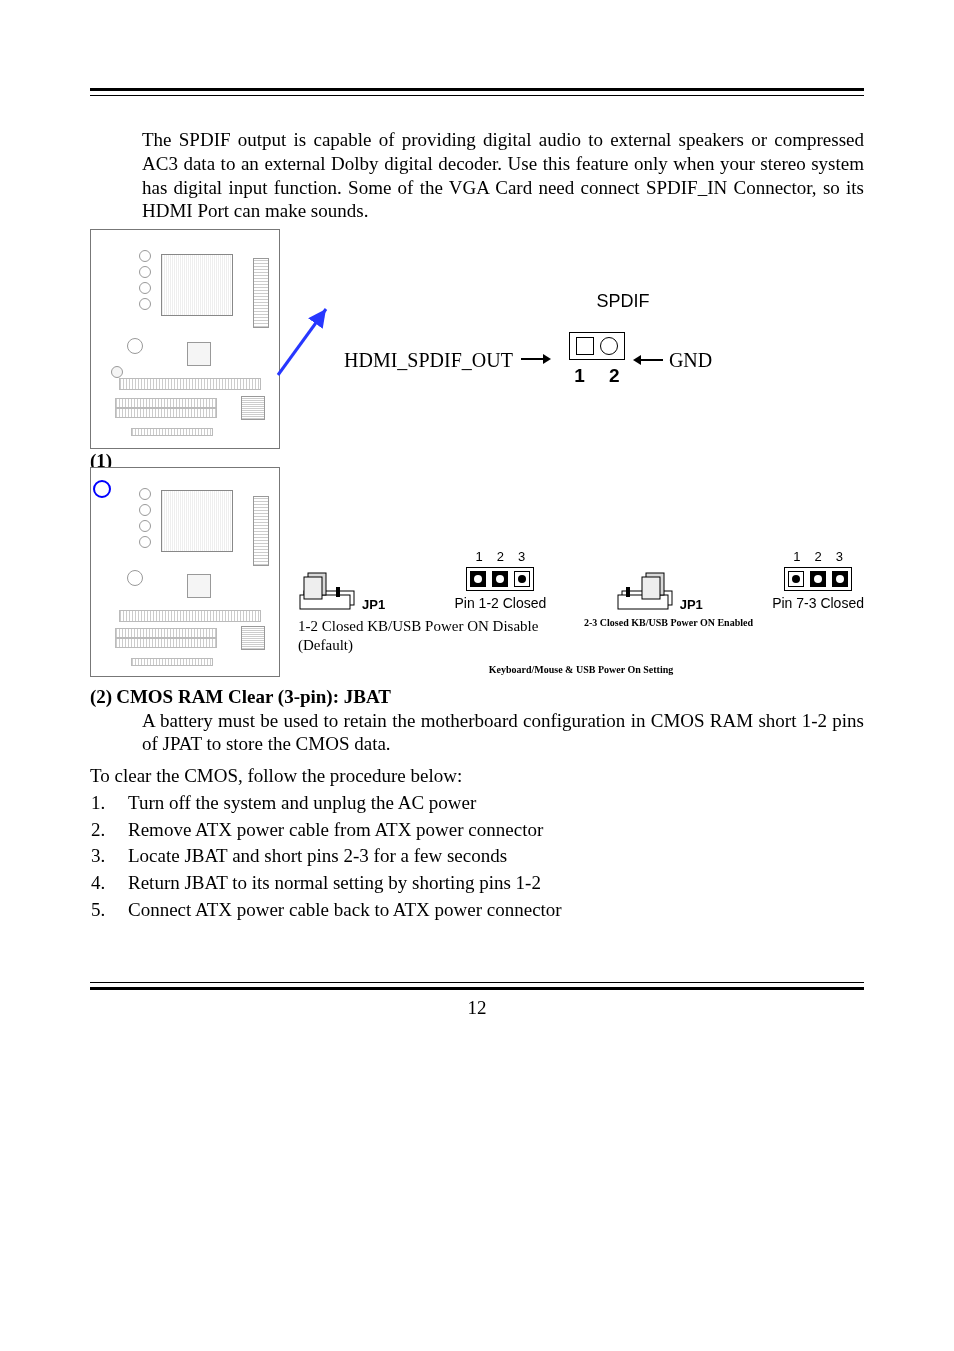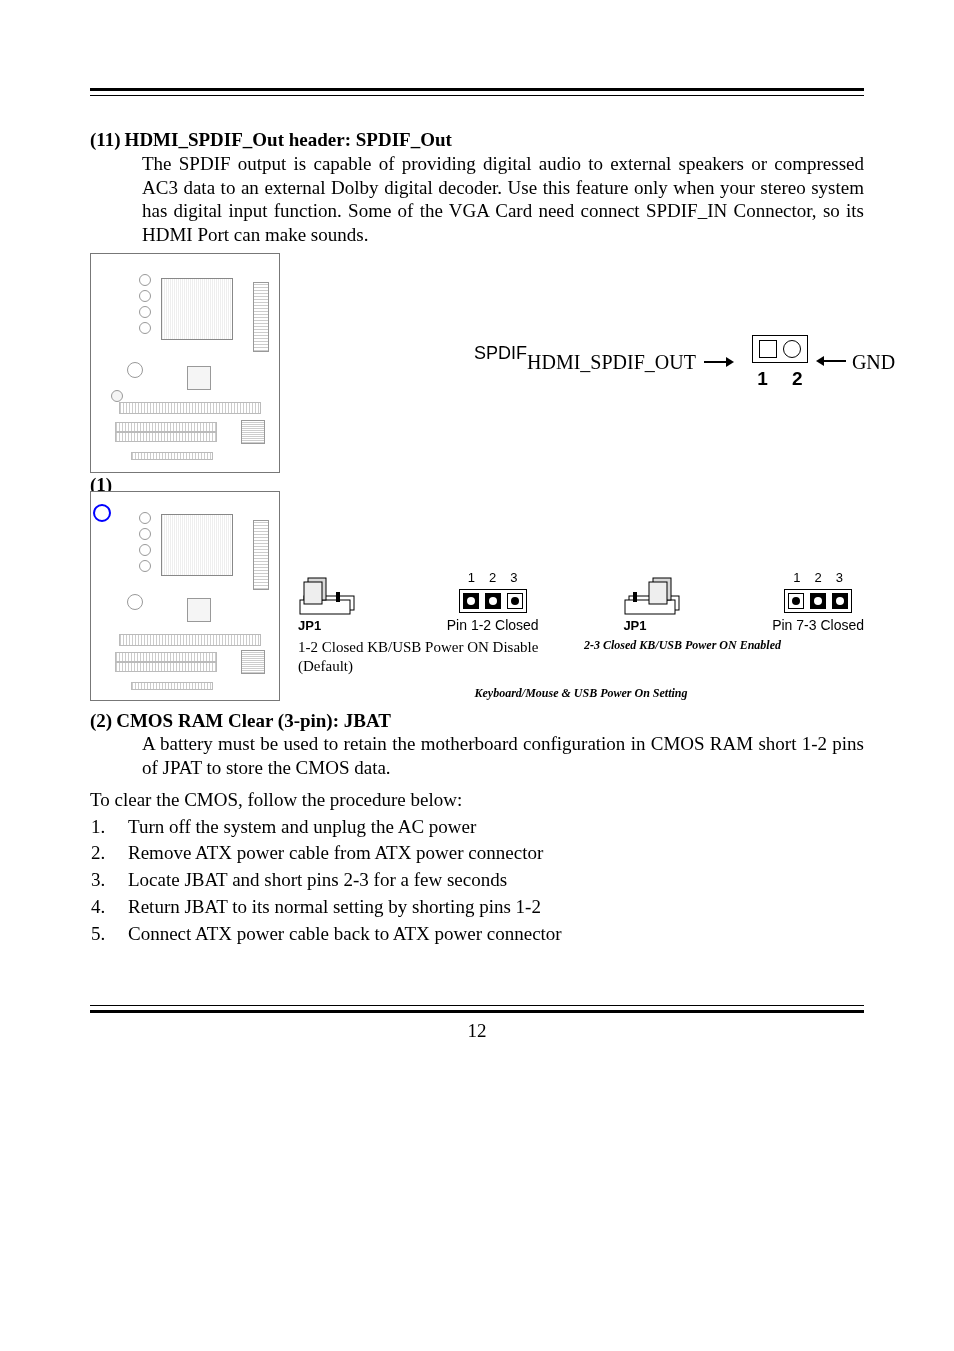--- a/index.html
+++ b/index.html
@@ -118,21 +118,21 @@
     flex:1;
     padding-left: 18px;
   }
   .jumper-illus {
     display:flex;
     align-items:flex-end;
     justify-content: space-between;
     gap: 10px;
     margin-bottom: 4px;
   }
-  .jumper-block { display:flex; flex-direction:column; align-items:flex-start; }
+  .jumper-block { display:flex; flex-direction:row; align-items:flex-end; }
   .jp-drawing { width: 64px; height: 52px; }
   .pin-strip {
     display:flex;
     flex-direction:column;
     align-items:center;
     gap:2px;
   }
   .pin-row { display:flex; gap:14px; font-family: Arial,sans-serif; font-size:13px; }
   .pin-box3 {
     border:1px solid #000;
@@ -140,38 +140,34 @@
     padding:3px;
     gap:6px;
     background:#fff;
   }
   .pin-box3 .p { width:14px; height:14px; border:1px solid #000; background:#000; position:relative;}
   .pin-box3 .p::after{content:"";position:absolute;inset:3px;background:#fff;border-radius:50%;}
   .pin-box3 .p.open { background:#fff; }
   .pin-box3 .p.open::after{ background:#000; }
   .pin-strip-label { font-family: Arial,sans-serif; font-size:14px; margin-top:2px;}
   .caption-line { font-family:"Times New Roman"; font-size:15px; }
-  .caption-bold { font-family:"Times New Roman"; font-size:12px; font-weight:bold;font-style:italic; }
+  .caption-bold { font-family:"Times New Roman"; font-size:10px; font-weight:bold; }
   .center { text-align:center; }
   ol.steps { margin: 2px 0 0 4px; padding-left: 16px;}
   ol.steps li { padding-left: 18px; margin: 3px 0;}
   .pgnum { text-align:center; font-size:19px; }
   .mt8 { margin-top:8px; }
-  .gnd-col { display:flex; align-items:flex-start; gap:6px; }
+  .gnd-col { display:flex; align-items:flex-end; gap:6px; }
 </style>
 </head>
 <body>
 
 <div class="page">
   <div class="rule-double"></div>
 
-  <div class="section-title-wrap">
-    <span class="section-num">(11)</span>
-    <span class="section-title">HDMI_SPDIF_Out header: SPDIF_Out</span>
-  </div>
   <div class="body-para">The SPDIF output is capable of providing digital audio to external speakers or compressed AC3 data to an external Dolby digital decoder. Use this feature only when your stereo system has digital input function. Some of the VGA Card need connect SPDIF_IN Connector, so its HDMI Port can make sounds.</div>
 
   <div class="figure-row">
 
     <div class="mobo">
       <div class="hole" style="left:48px; top:20px;"></div>
       <div class="hole" style="left:48px; top:36px;"></div>
       <div class="hole" style="left:48px; top:52px;"></div>
       <div class="hole" style="left:48px; top:68px;"></div>
       <div class="cpu" style="left:70px; top:24px; width:70px; height:60px;"></div>
@@ -190,21 +186,21 @@
       <svg viewBox="0 0 60 80">
         <defs>
             <marker id="ah1" markerWidth="8" markerHeight="8" refX="6" refY="3" orient="auto">
               <path d="M0,0 L6,3 L0,6 Z" fill="#2737ff"></path>
             </marker>
           </defs>
         <line x1="4" y1="76" x2="52" y2="10" stroke="#2737ff" stroke-width="3" marker-end="url(#ah1)"></line>
       </svg>
     </div>
 
-    <div style="display:flex;flex-direction:row;align-items:center;">
+    <div style="display:flex;flex-direction:column;align-items:center;">
       <div class="sans" style="font-size:18px; margin-left:190px; margin-bottom:20px;">SPDIF</div>
       <div class="pin-block" style="align-items:center;">
         <span style="font-size:20px;">HDMI_SPDIF_OUT</span>
         <span class="arrow-h">
           <svg viewBox="0 0 30 14">
               <line x1="0" y1="7" x2="22" y2="7" stroke="#000" stroke-width="2"></line>
               <path d="M22,2 L30,7 L22,12 Z" fill="#000"></path>
             </svg>
         </span>
         <div class="spdif-area">

